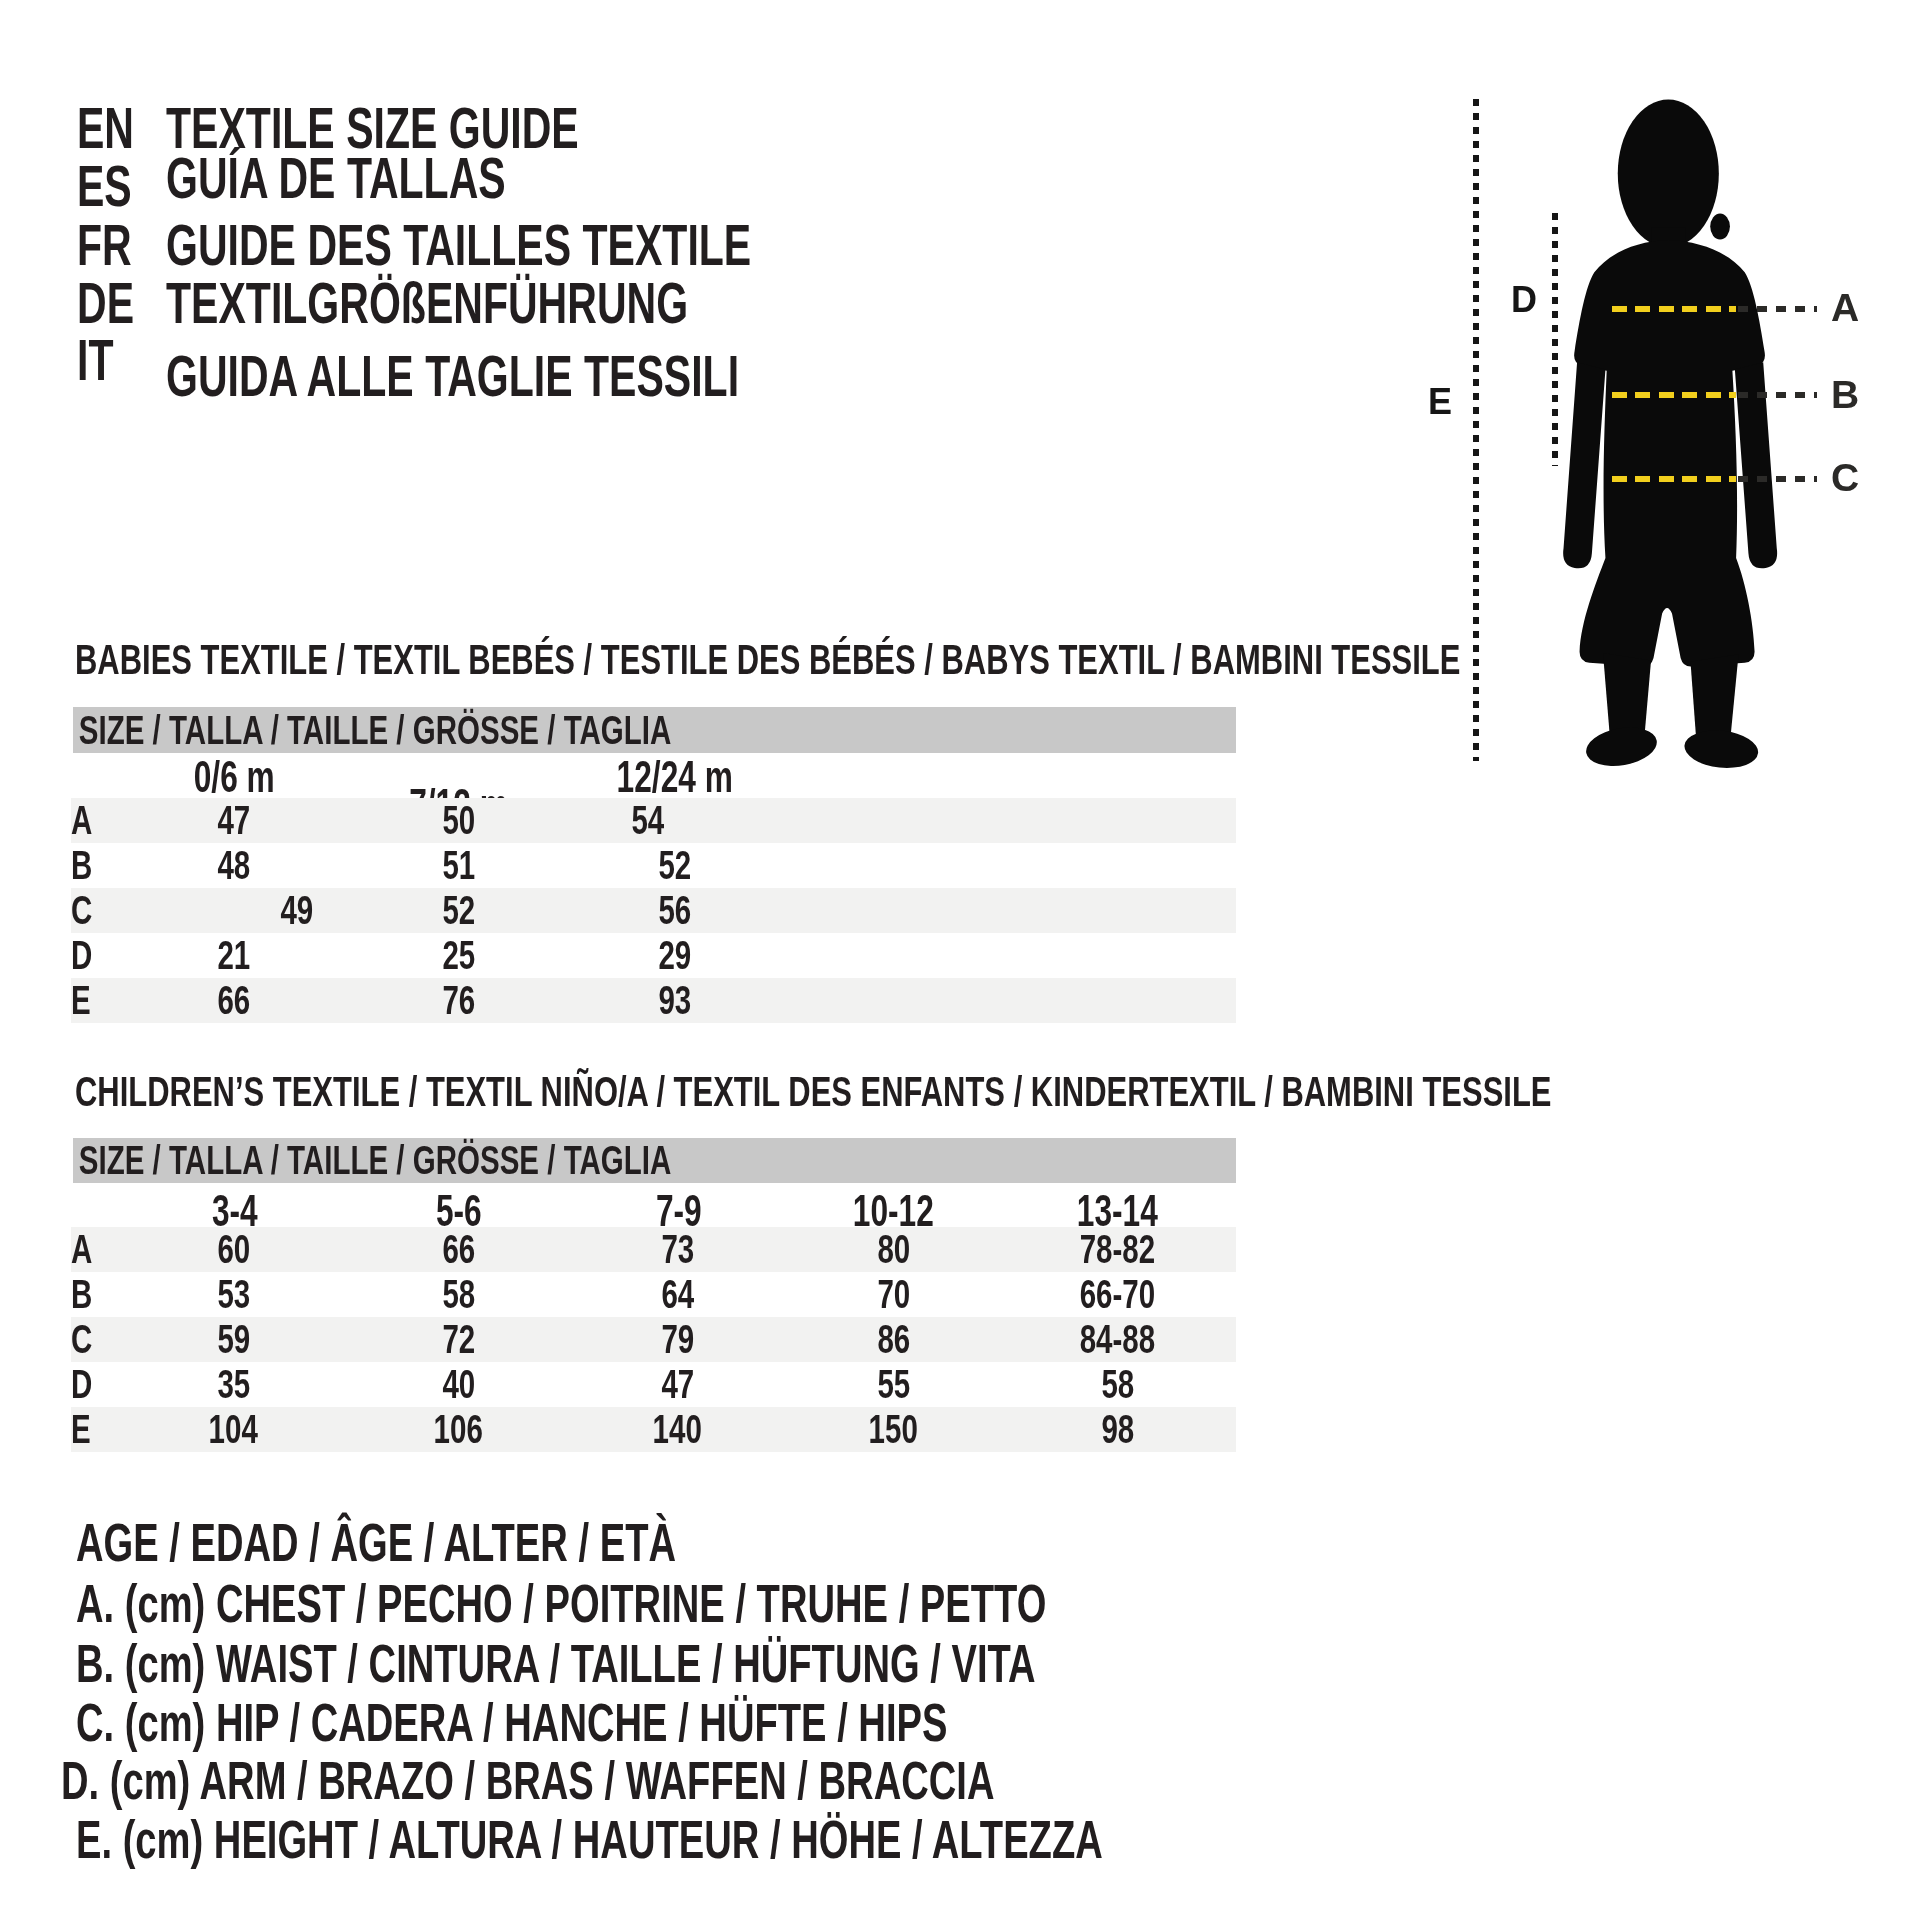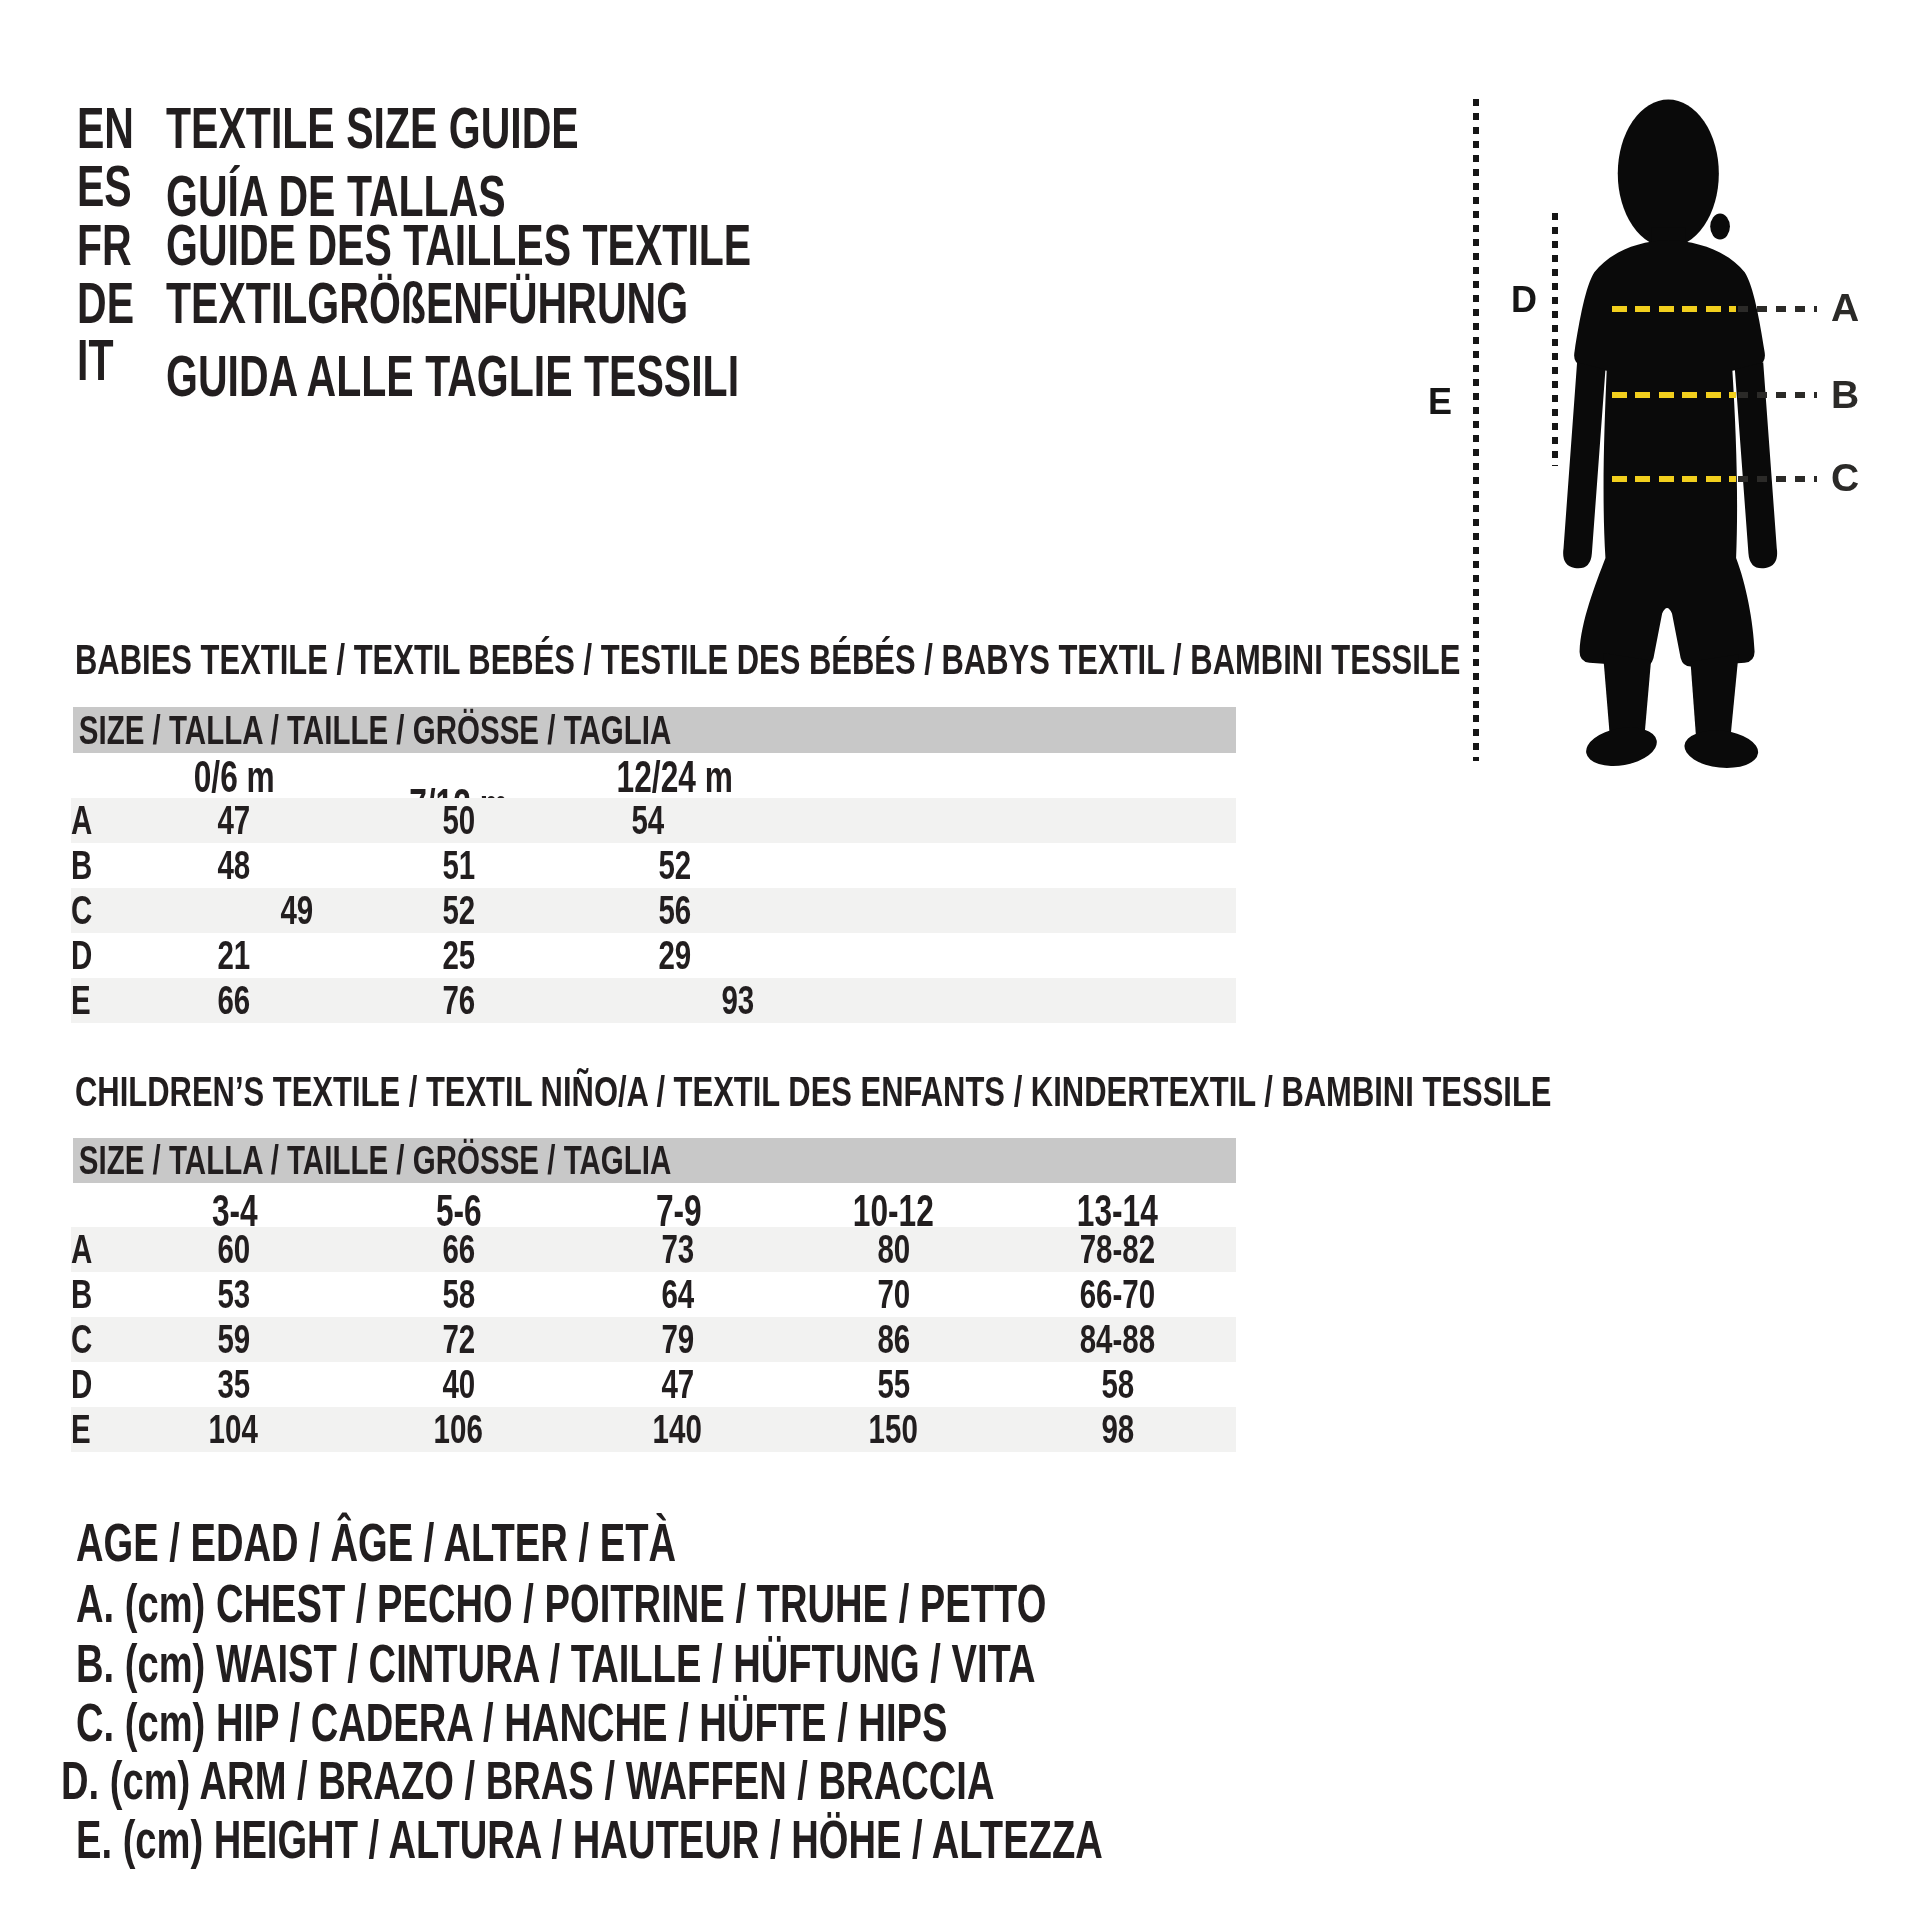--- a/index.html
+++ b/index.html
@@ -37,21 +37,21 @@
   .dlabel{font-size:36px;line-height:1;color:#161616;font-weight:700;}
 </style>
 </head>
 <body>
 
 <div>
   <div class="abs h-line" style="left:77px;top:100px;"><span class="cond">EN</span></div>
   <div class="abs h-line" style="left:166px;top:100px;"><span class="cond">TEXTILE SIZE GUIDE</span></div>
 
   <div class="abs h-line" style="left:77px;top:158px;"><span class="cond">ES</span></div>
-  <div class="abs h-line" style="left:166px;top:168px;"><span class="cond">GUÍA DE TALLAS</span></div>
+  <div class="abs h-line" style="left:166px;top:150px;"><span class="cond">GUÍA DE TALLAS</span></div>
 
   <div class="abs h-line" style="left:77px;top:217px;"><span class="cond">FR</span></div>
   <div class="abs h-line" style="left:166px;top:217px;"><span class="cond">GUIDE DES TAILLES TEXTILE</span></div>
 
   <div class="abs h-line" style="left:77px;top:275px;"><span class="cond">DE</span></div>
   <div class="abs h-line" style="left:166px;top:275px;"><span class="cond">TEXTILGRÖßENFÜHRUNG</span></div>
 
   <div class="abs h-line" style="left:77px;top:332px;"><span class="cond">IT</span></div>
   <div class="abs h-line" style="left:166px;top:332px;margin-top:16px;"><span class="cond">GUIDA ALLE TAGLIE TESSILI</span></div>
 </div>
@@ -130,21 +130,21 @@
   <div class="abs trow" style="top:933px;">
     <span class="rlabel cond">D</span>
     <div class="ccell" style="left:76px;"><span class="condc">21</span></div>
     <div class="ccell" style="left:301px;"><span class="condc">25</span></div>
     <div class="ccell" style="left:517px;"><span class="condc">29</span></div>
   </div>
   <div class="abs trow stripe" style="top:978px;">
     <span class="rlabel cond">E</span>
     <div class="ccell" style="left:76px;"><span class="condc">66</span></div>
     <div class="ccell" style="left:301px;"><span class="condc">76</span></div>
-    <div class="ccell" style="left:517px;text-align:right;"><span class="condc">93</span></div>
+    <div class="ccell" style="left:517px;"><span class="condc">93</span></div>
   </div>
 </div>
 
 <div>
   <div class="abs sec-title" style="left:75px;top:1070px;">
     <span class="cond">CHILDREN’S TEXTILE / TEXTIL NIÑO/A / TEXTIL DES ENFANTS / KINDERTEXTIL / BAMBINI TESSILE</span>
   </div>
 
   <div class="abs bar" style="top:1138px;height:45px;">
     <span class="condc bar-text">SIZE / TALLA / TAILLE / GRÖSSE / TAGLIA</span>

